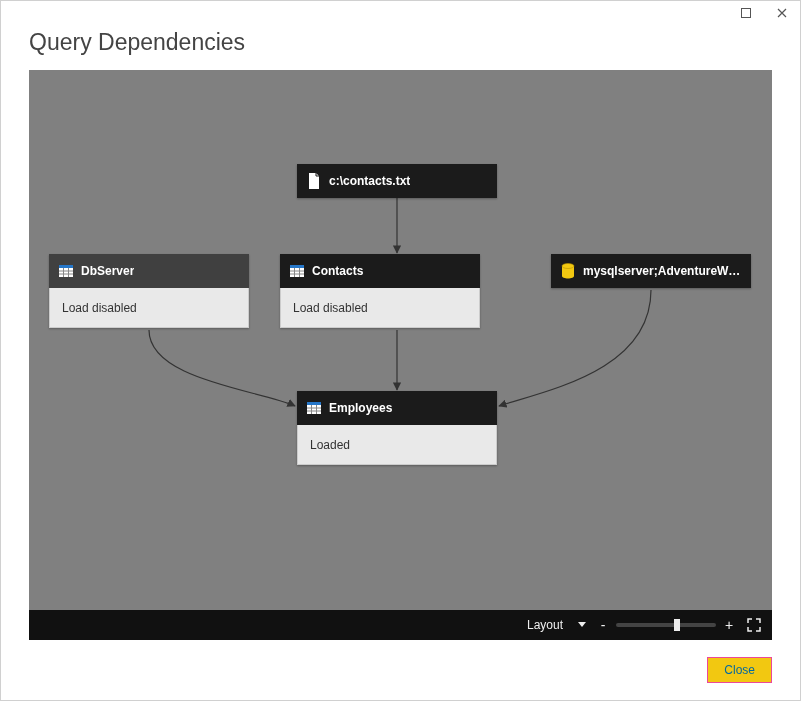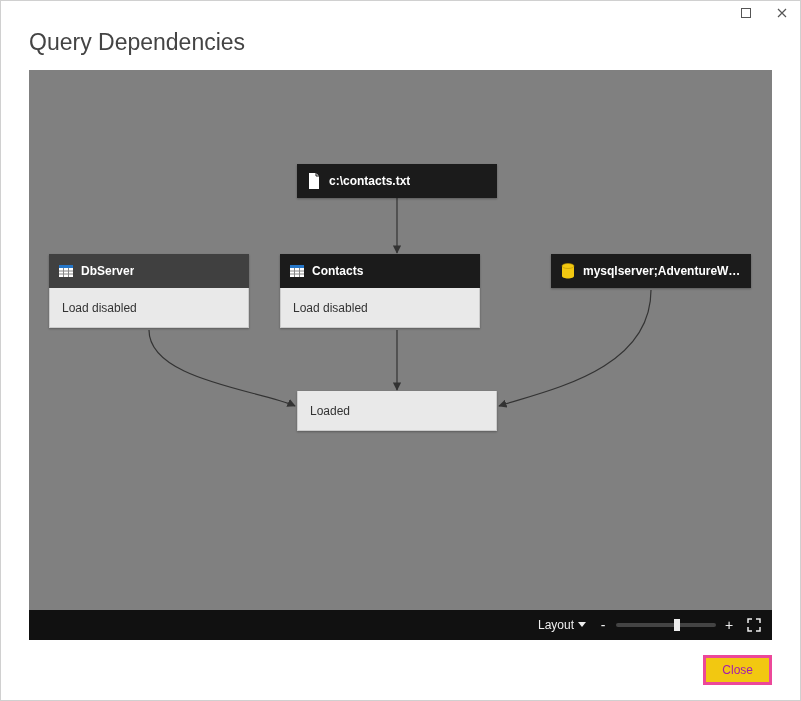--- a/index.html
+++ b/index.html
@@ -90,21 +90,21 @@
     height: 30px;
     background: #111;
     color: #eee;
     display: flex; align-items: center;
     justify-content: flex-end;
     padding: 0 10px;
     font-size: 12px;
     gap: 10px;
   }
   .layout-btn {
-    display: flex; align-items: center; gap: 4px;
+    display: flex; align-items: center; gap: 15px;
     cursor: default;
   }
   .zoom {
     display: flex; align-items: center; gap: 6px;
   }
   .zoom-track {
     width: 100px; height: 4px;
     background: #444;
     position: relative;
     border-radius: 2px;
@@ -121,22 +121,22 @@
     cursor: default;
   }
   .fit-btn svg { display: block; }
   .footer {
     height: 60px;
     display: flex; justify-content: flex-end; align-items: center;
     padding: 0 28px;
   }
   .close-btn {
     background: #f2c811;
-    border: 3px solid #ec4899;
-    color: #a21caf;
+    border: 1px solid #ec4899;
+    color: #0369a1;
     font-size: 12px;
     padding: 5px 16px;
     cursor: default;
   }
 </style>
 </head>
 <body>
 
 <div class="window">
 
@@ -220,20 +220,30 @@
               <ellipse cx="7" cy="3" rx="6" ry="2.5" fill="#f2c811"></ellipse>
               <path d="M1 3v10c0 1.4 2.7 2.5 6 2.5s6-1.1 6-2.5V3" fill="#f2c811"></path>
               <ellipse cx="7" cy="3" rx="6" ry="2.5" fill="none" stroke="#b89400" stroke-width="0.6"></ellipse>
             </svg>
         </span>
         <span class="label">mysqlserver;AdventureWor...</span>
       </div>
     </div>
 
     <div class="node" style="left:268px; top:321px;">
+      <div class="node-header">
+        <span class="icon">
+          <svg width="14" height="12" viewBox="0 0 14 12">
+              <rect x="0" y="0" width="14" height="12" fill="#fff"></rect>
+              <rect x="0" y="0" width="14" height="3" fill="#2677c9"></rect>
+              <path d="M0 6h14M0 9h14M4.5 3v9M9.5 3v9" stroke="#888" stroke-width="1"></path>
+            </svg>
+        </span>
+        <span class="label">Employees</span>
+      </div>
       <div class="node-body">Loaded</div>
     </div>
 
     <div class="toolbar">
       <div class="layout-btn">
         <span>Layout</span>
         <span class="icon">
           <svg width="8" height="6" viewBox="0 0 8 6">
               <path d="M0 0l4 5 4-5z" fill="#eee"></path>
             </svg>

